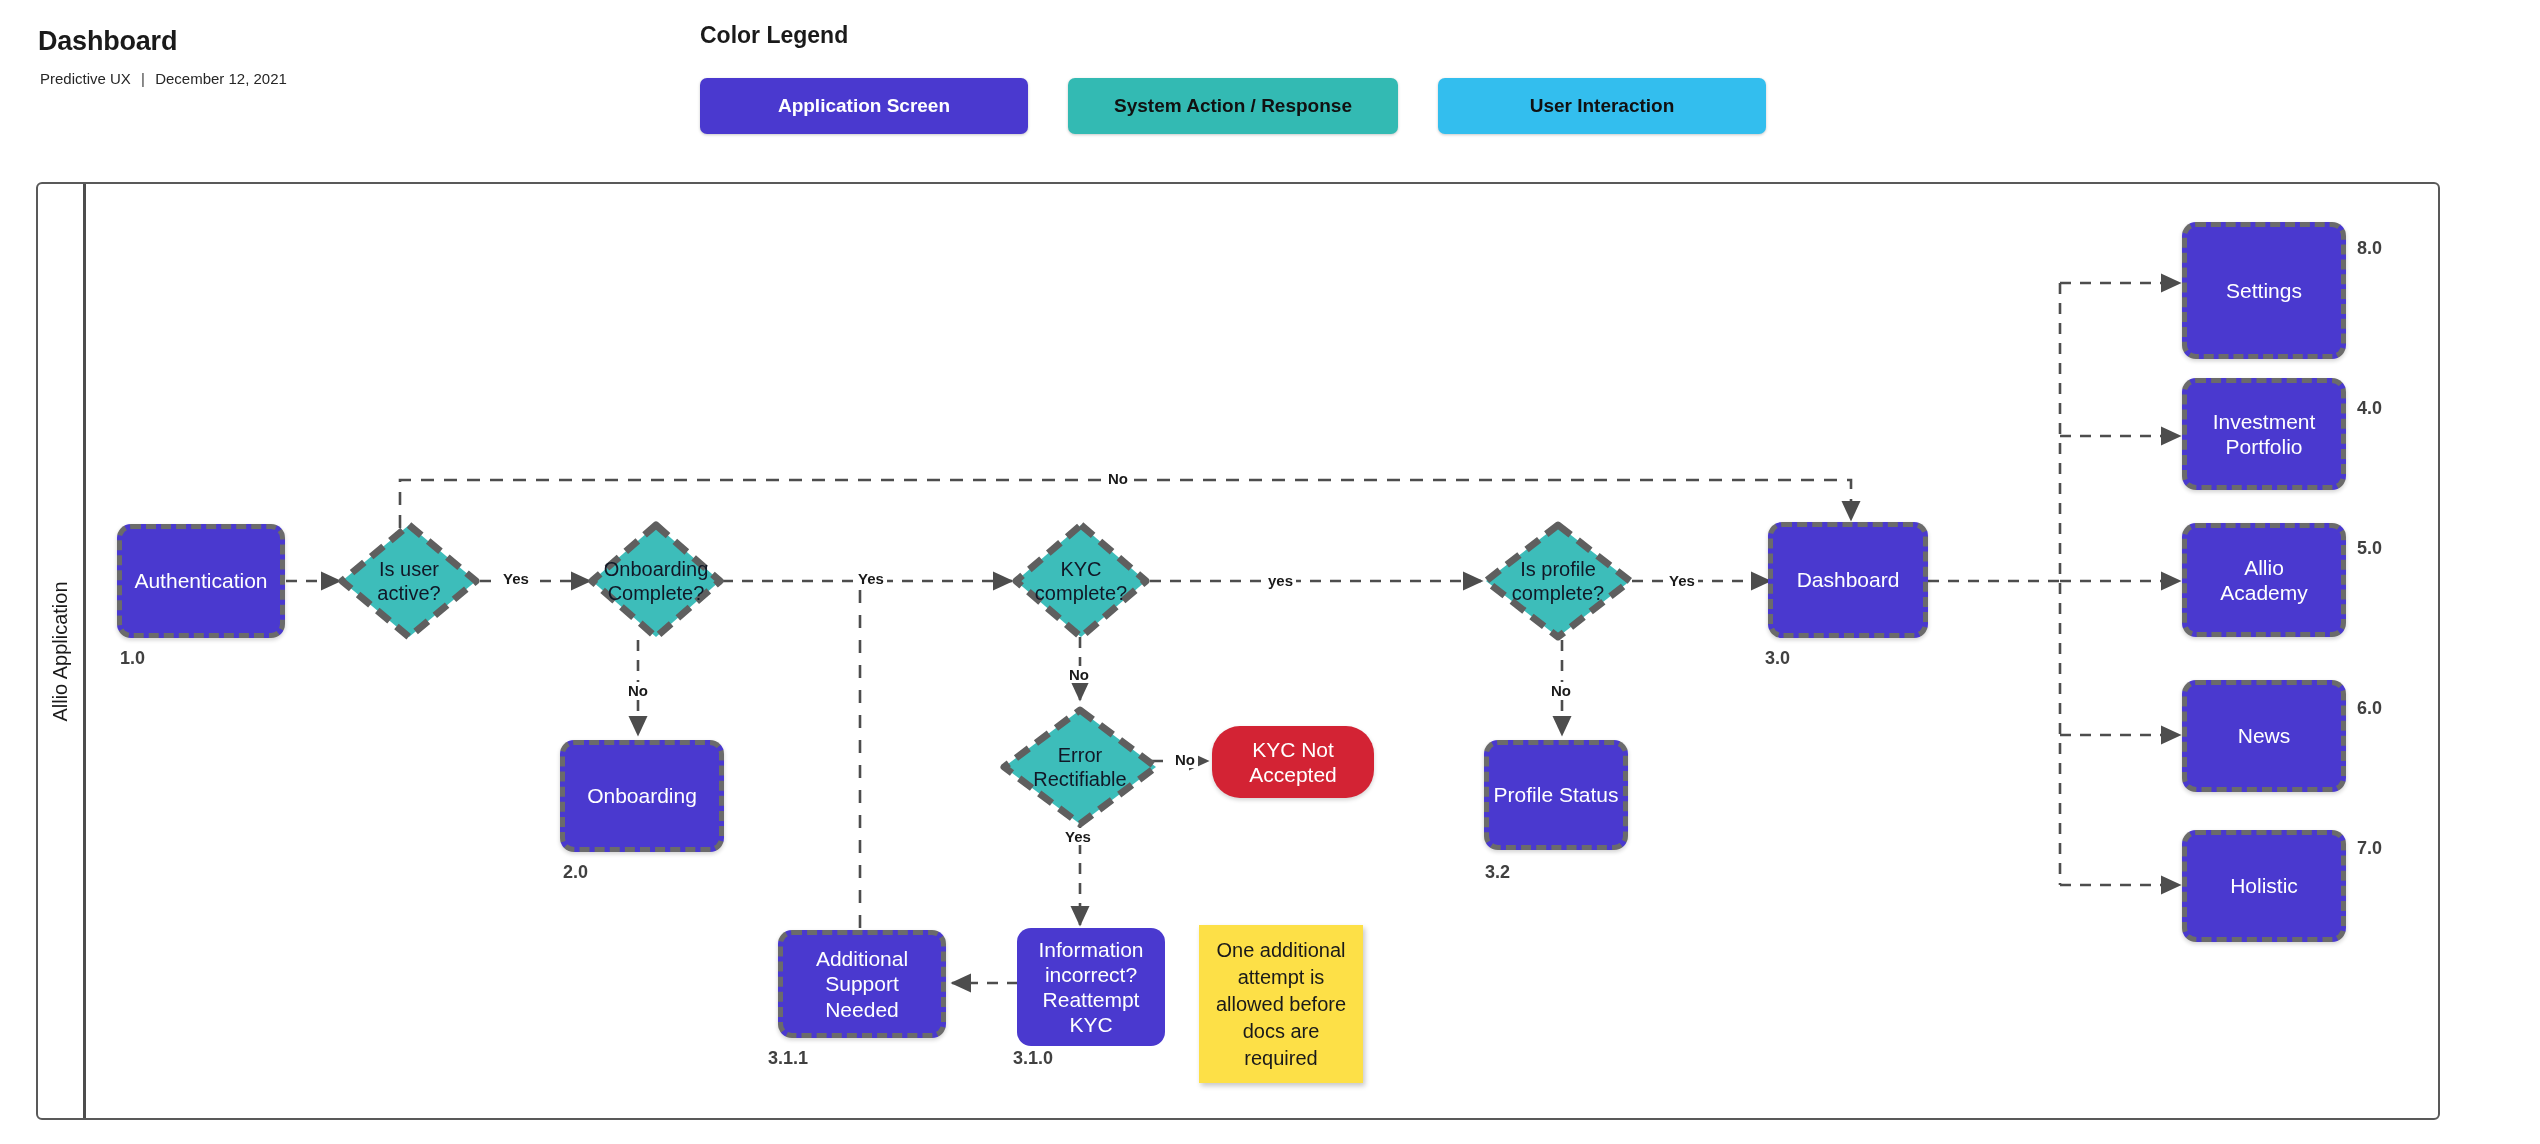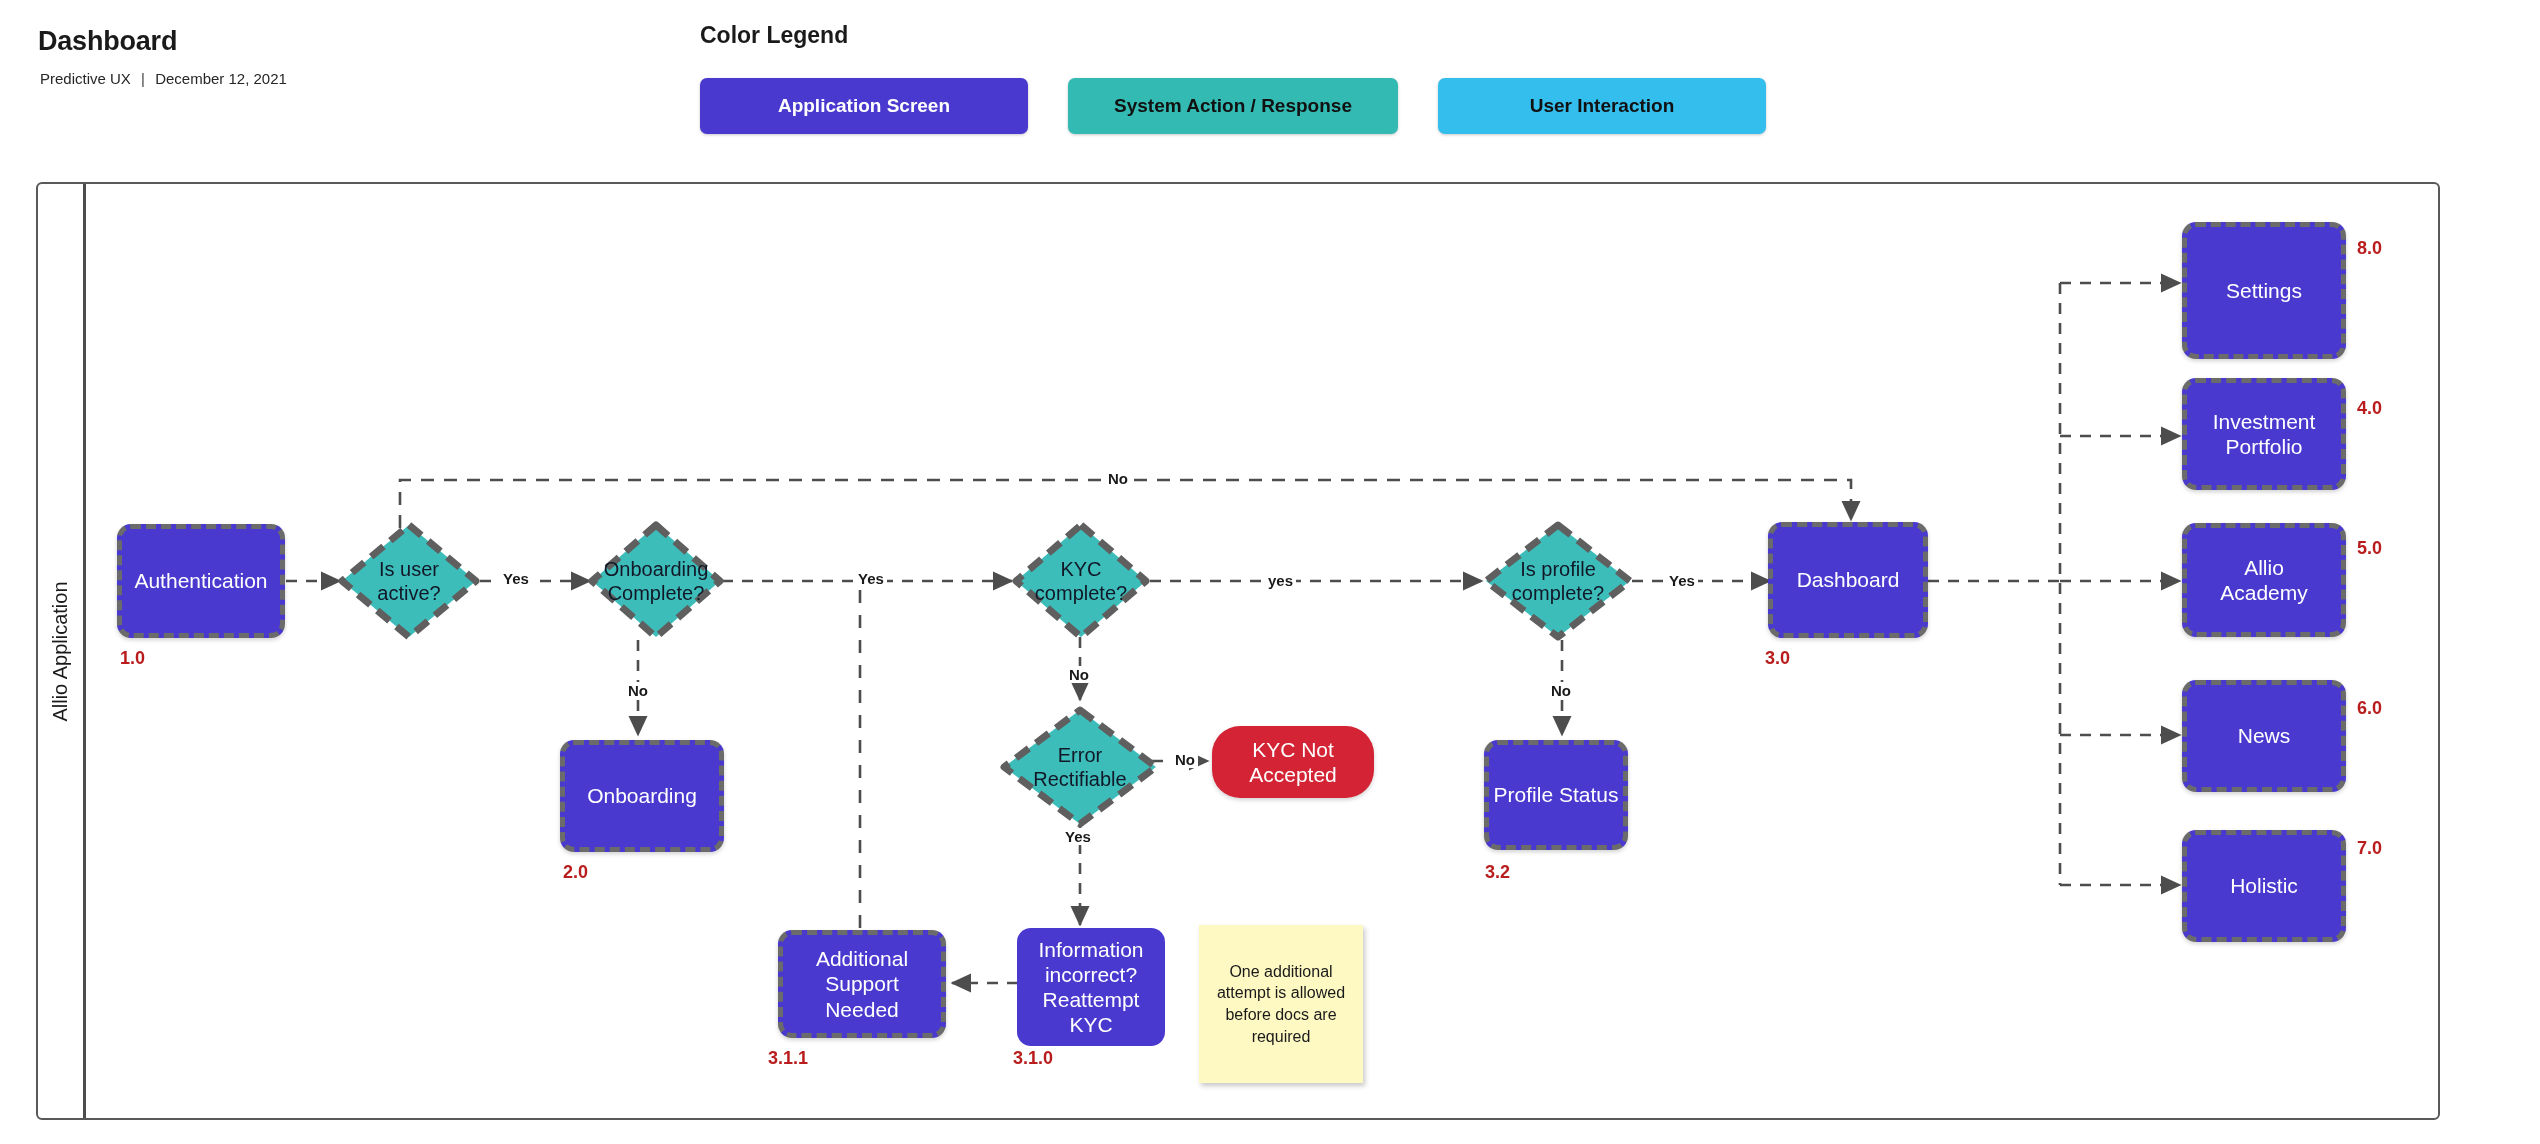--- a/index.html
+++ b/index.html
@@ -83,41 +83,41 @@
   
   .node.terminal {
     background: #d32334;
     color: #ffffff;
     border-radius: 28px;
     font-size: 21px;
     box-shadow: 0 2px 4px rgba(0,0,0,0.18);
   }
   
   .node.note {
-    background: #fef9c3;
+    background: #fde047;
     color: #1a1a1a;
-    font-size: 16px;
+    font-size: 20px;
     line-height: 1.35;
     padding: 10px 8px;
     box-shadow: 2px 3px 5px rgba(0,0,0,0.22);
   }
   
   .diamond { position: absolute; }
   .diamond .shape {
     position: absolute; left: 0; top: 0; width: 100%; height: 100%;
   }
   .diamond .lbl {
     position: absolute; left: 0; top: 0; width: 100%; height: 100%;
     display: flex; align-items: center; justify-content: center;
     text-align: center; font-size: 20px; color: #111827; line-height: 1.2;
   }
 
   .num {
     position: absolute;
-    font-size: 18px; font-weight: bold; color: #b91c1c;
+    font-size: 18px; font-weight: bold; color: #404040;
   }
   .edge-label {
     position: absolute;
     font-size: 15px; font-weight: bold; color: #1a1a1a;
     background: #ffffff;
     padding: 0 3px;
     white-space: nowrap;
   }
 </style>
 </head>

